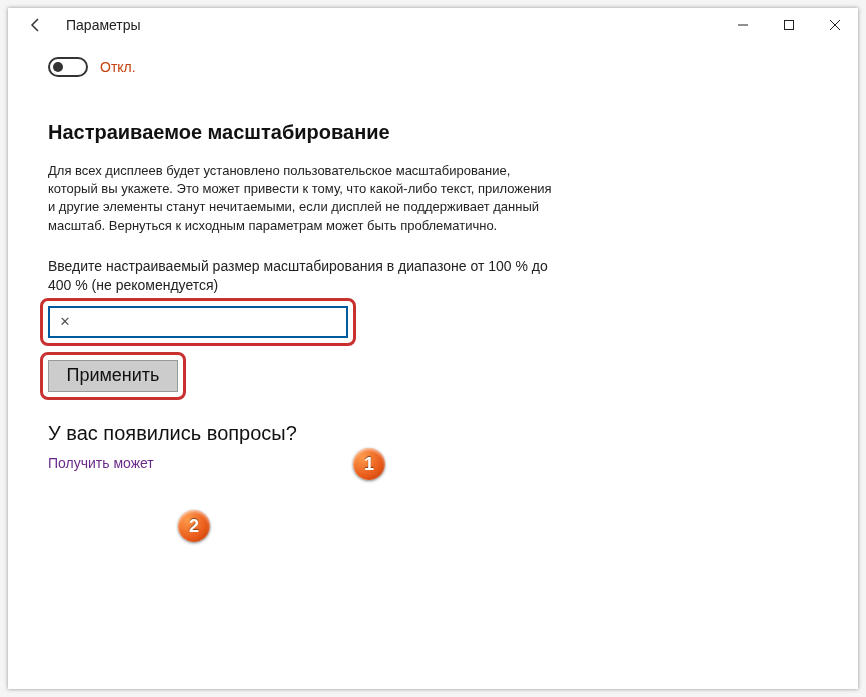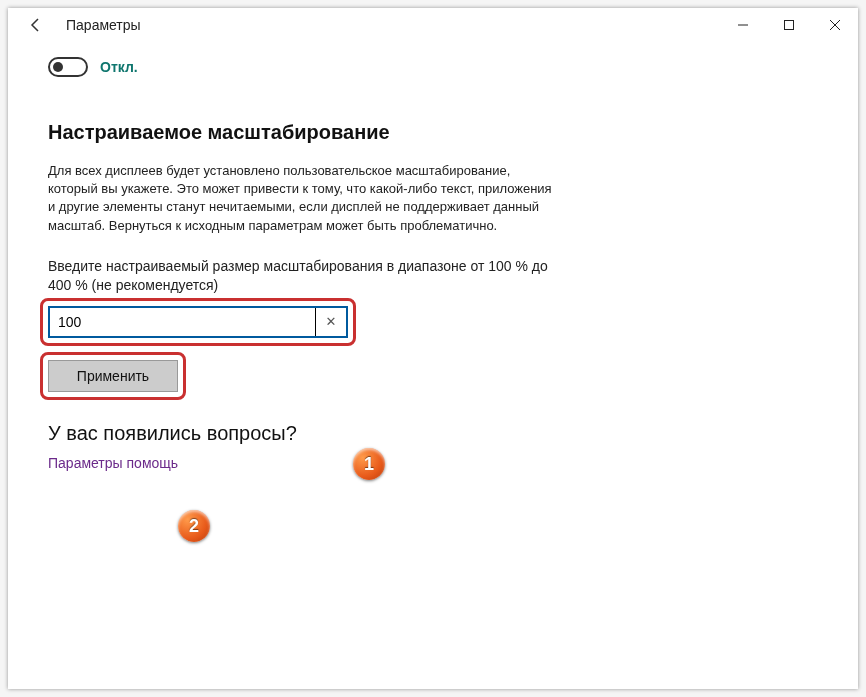--- a/index.html
+++ b/index.html
@@ -90,22 +90,21 @@
       position: absolute;
       left: 3px;
       top: 3px;
       width: 10px;
       height: 10px;
       border-radius: 50%;
       background: #333;
     }
     .toggle-label {
       font-size: 14px;
-      color: #0f766e;
-      font-weight: bold;
+      color: #c2410c;
     }
     .section-heading {
       font-size: 20px;
       font-weight: 700;
       color: #111;
       margin-bottom: 18px;
     }
     .description {
       font-size: 13px;
       color: #222;
@@ -171,21 +170,21 @@
       bottom: -8px;
       border: 3px solid #c93030;
       border-radius: 8px;
       pointer-events: none;
     }
     .apply-btn {
       width: 100%;
       height: 32px;
       background: #ccc;
       border: 1px solid #999;
-      font-size: 14px;
+      font-size: 18px;
       color: #111;
       cursor: pointer;
     }
     .badge {
       position: absolute;
       width: 32px;
       height: 32px;
       border-radius: 50%;
       background: radial-gradient(circle at 30% 30%, #ff9a4a, #e85a1a 60%, #b83a0a);
       box-shadow: inset 0 2px 3px rgba(255,255,255,.6), 0 1px 3px rgba(0,0,0,.5);
@@ -255,31 +254,30 @@
 
     <h2 class="section-heading">Настраиваемое масштабирование</h2>
 
     <p class="description">Для всех дисплеев будет установлено пользовательское масштабирование, который вы укажете. Это может привести к тому, что какой-либо текст, приложения и другие элементы станут нечитаемыми, если дисплей не поддерживает данный масштаб. Вернуться к исходным параметрам может быть проблематично.</p>
 
     <p class="input-label">Введите настраиваемый размер масштабирования в диапазоне от 100 % до 400 % (не рекомендуется)</p>
 
     <div class="input-wrap">
       <div class="highlight-1"></div>
       <div class="text-input-box">
-        <input class="text-input" type="text" value="100" style="">
         <span class="clear-x">✕</span>
       </div>
     </div>
 
     <div class="apply-wrap">
       <div class="highlight-2"></div>
       <button class="apply-btn">Применить</button>
     </div>
 
     <h2 class="questions-heading">У вас появились вопросы?</h2>
-    <div class="help-link">Параметры помощь</div>
+    <div class="help-link">Получить может</div>
 
   </div>
 
   <div class="badge badge-1">1</div>
   <div class="badge badge-2">2</div>
 
 </div>
 
 </body></html>

